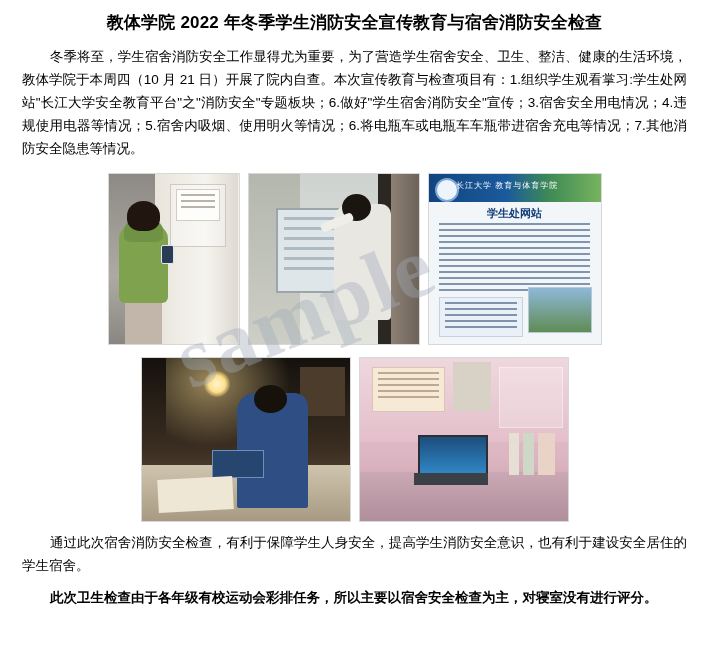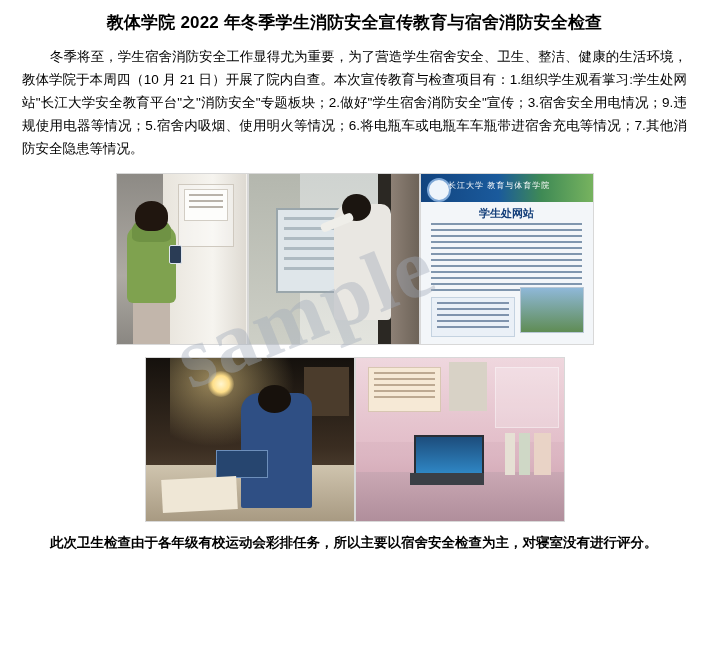--- a/index.html
+++ b/index.html
@@ -37,20 +37,21 @@
     text-align: justify;
     text-justify: inter-ideograph;
     text-indent: 28px;
   }
   .para.bold {
     font-weight: bold;
   }
   .photo-row {
     display: flex;
     justify-content: center;
+    gap: 8px;
     margin-top: 12px;
     position: relative;
   }
   .photo {
     position: relative;
     overflow: hidden;
     border: 1px solid #d8d8d8;
     box-sizing: border-box;
     background: #cccccc;
   }
@@ -255,21 +256,21 @@
     white-space: nowrap;
   }
 </style>
 </head>
 <body>
 
 <div class="page">
 
   <div class="doc-title">教体学院 2022 年冬季学生消防安全宣传教育与宿舍消防安全检查</div>
 
-  <div class="para">冬季将至，学生宿舍消防安全工作显得尤为重要，为了营造学生宿舍安全、卫生、整洁、健康的生活环境，教体学院于本周四（10 月 21 日）开展了院内自查。本次宣传教育与检查项目有：1.组织学生观看掌习:学生处网站"长江大学安全教育平台"之"消防安全"专题板块；2.做好"学生宿舍消防安全"宣传；3.宿舍安全用电情况；9.违规使用电器等情况；5.宿舍内吸烟、使用明火等情况；6.将电瓶车或电瓶车车瓶带进宿舍充电等情况；7.其他消防安全隐患等情况。</div>
+  <div class="para">冬季将至，学生宿舍消防安全工作显得尤为重要，为了营造学生宿舍安全、卫生、整洁、健康的生活环境，教体学院于本周四（10 月 21 日）开展了院内自查。本次宣传教育与检查项目有：1.组织学生观看掌习:学生处网站"长江大学安全教育平台"之"消防安全"专题板块；6.做好"学生宿舍消防安全"宣传；3.宿舍安全用电情况；4.违规使用电器等情况；5.宿舍内吸烟、使用明火等情况；6.将电瓶车或电瓶车车瓶带进宿舍充电等情况；7.其他消防安全隐患等情况。</div>
 
   <div class="photo-row row1">
     <div class="photo p1">
       <div class="ph1-bg"></div>
       <div class="ph1-wall"></div>
       <div class="ph1-door"></div>
       <div class="ph1-panel"></div>
       <div class="ph1-sign">
           <i></i>
           <i></i>
@@ -358,17 +359,18 @@
         </div>
       <div class="ph5-towel"></div>
       <div class="ph5-shelf"></div>
       <div class="ph5-desk"></div>
       <div class="ph5-bottles"></div>
       <div class="ph5-laptop"></div>
       <div class="ph5-laptop-base"></div>
     </div>
   </div>
 
+  <div class="para">通过此次宿舍消防安全检查，有利于保障学生人身安全，提高学生消防安全意识，也有利于建设安全居住的学生宿舍。</div>
 
   <div class="para bold">此次卫生检查由于各年级有校运动会彩排任务，所以主要以宿舍安全检查为主，对寝室没有进行评分。</div>
 
   <div class="watermark">sample</div>
 </div>
 
 </body></html>

